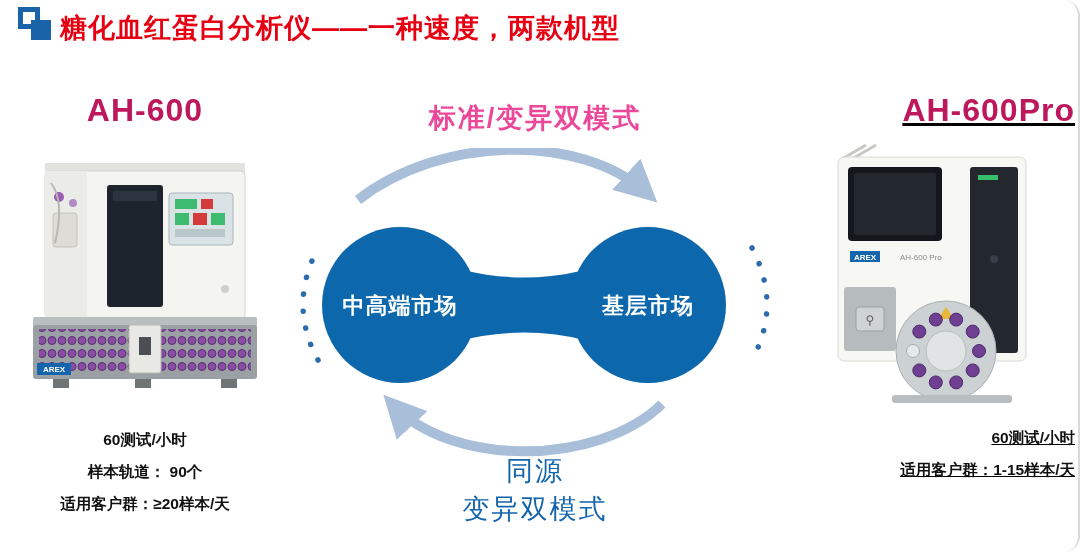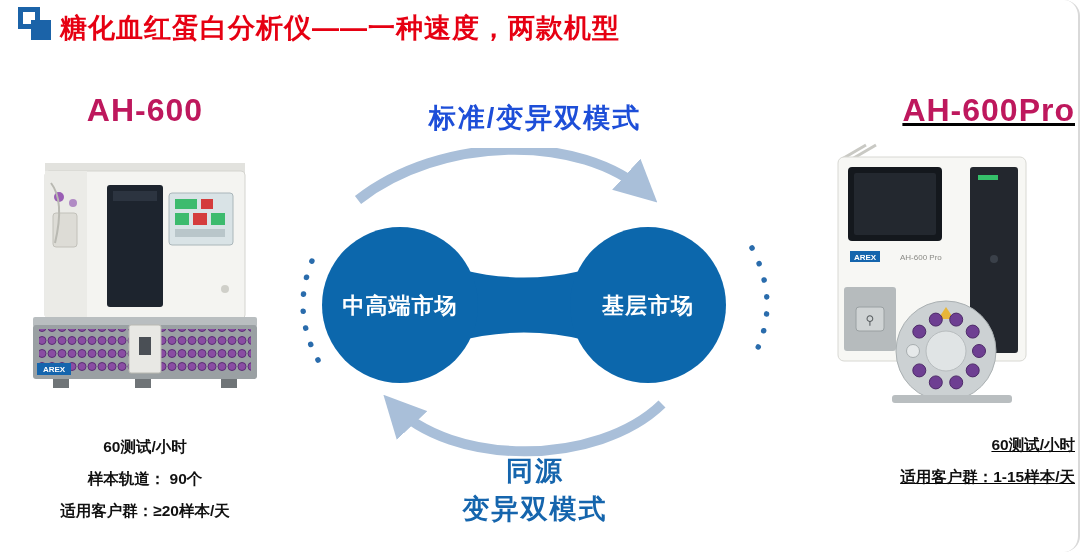--- a/index.html
+++ b/index.html
@@ -21,30 +21,30 @@
   }
   .hdr-title {
     position:absolute; left:60px; top:10px; font-size:27px; font-weight:bold;
     color:#e60012; letter-spacing:1px; white-space:nowrap;
   }
   
   .col-left  { position:absolute; left:5px;  top:92px;  width:280px; text-align:center; }
   .col-right { position:absolute; left:790px; top:92px; width:285px; text-align:right;text-decoration:underline; }
   .prod-name { font-size:32px; font-weight:bold; color:#be185d; letter-spacing:1px; }
   .prod-img  { display:block; margin:10px auto 0 auto; }
-  .specs { margin-top:24px; font-size:15.5px; font-weight:bold; color:#111111; line-height:32px; }
+  .specs { margin-top:17px; font-size:15.5px; font-weight:bold; color:#111111; line-height:32px; }
   
   .center-top-label {
     position:absolute; left:280px; top:100px; width:510px; text-align:center;
-    font-size:27px; font-weight:bold; color:#1d4ed8; letter-spacing:2px;
+    font-size:27px; font-weight:bold; color:#ec4899; letter-spacing:2px;
   }
   .diagram-svg { position:absolute; left:280px; top:148px; }
   .center-bottom-label {
     position:absolute; left:280px; top:452px; width:510px; text-align:center;
-    font-size:27px; font-weight:bold; color:#1565ad; line-height:38px; letter-spacing:2px;
+    font-size:27px; font-weight:normal; color:#1565ad; line-height:38px; letter-spacing:2px;
   }
   .circle-text { font-size:22px; font-weight:bold; fill:#ffffff; letter-spacing:1px; }
 </style>
 </head>
 <body>
 
 <div class="slide">
 
   <div class="hdr-icon">
     <div class="sq-outline"></div>

